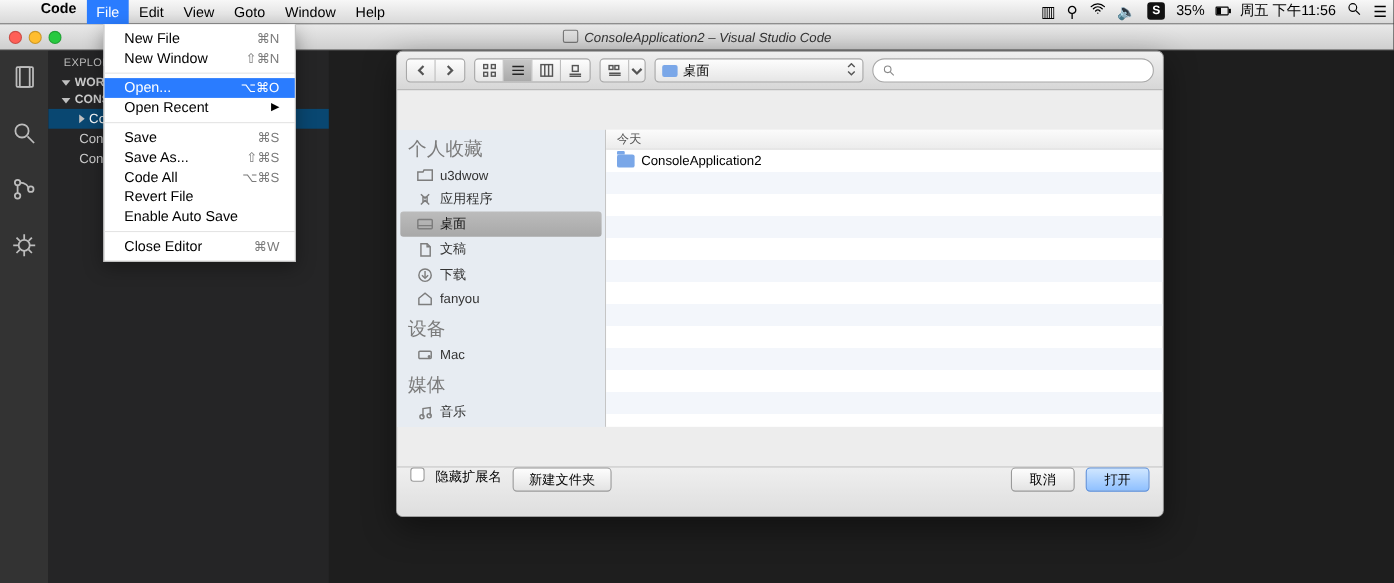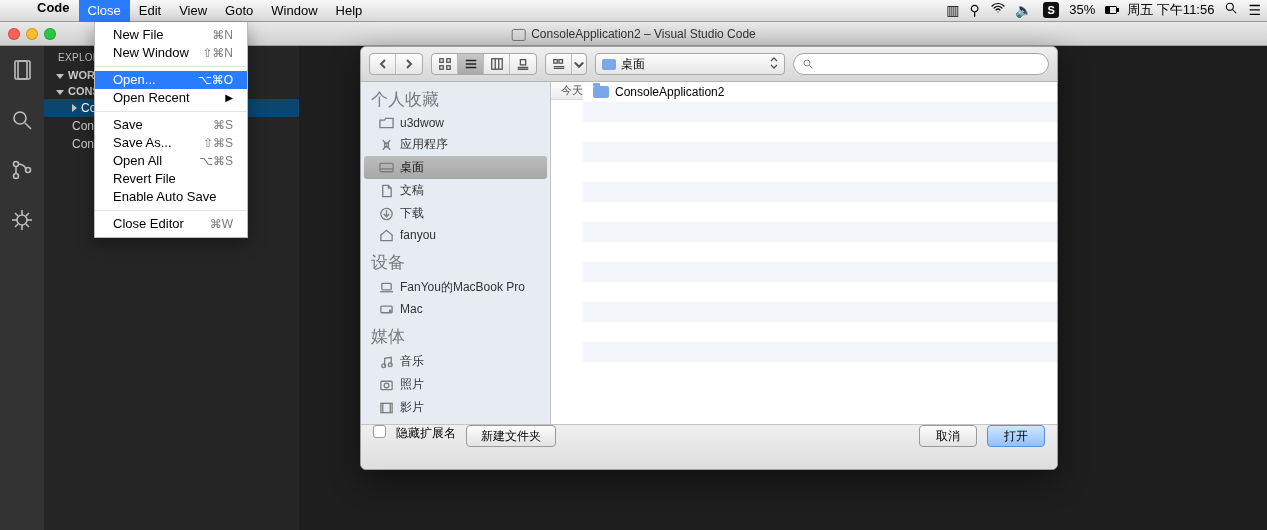--- a/index.html
+++ b/index.html
@@ -12,51 +12,51 @@
   .menubar .menu-item { padding: 0 9px; height: 22px; line-height: 22px; cursor: default; }
   .menubar .menu-item.open { background: #2a7cff; color: #fff; }
   .menubar .right { margin-left: auto; display: flex; align-items: center; padding-right: 6px; gap: 10px; font-size: 13px; }
   .menubar .right .ic { font-size: 14px; }
   .sogou-ic{display:inline-flex;width:16px;height:16px;background:#111;color:#fff;border-radius:3px;align-items:center;justify-content:center;font-size:11px;font-weight:bold;}
   .batt-box{display:inline-block;width:12px;height:8px;border:1px solid #000;border-radius:1px;position:relative;}
   .batt-box::after{content:"";position:absolute;right:-3px;top:1px;width:2px;height:4px;background:#000;}
   .batt-box .fill{position:absolute;left:0;top:0;bottom:0;width:35%;background:#000;}
 
   
-  .dropdown { position: absolute; top: 22px; left: 94px; width: 154px; background: #fff; border: 1px solid #bcbcbc; border-top: none; box-shadow: 0 6px 16px rgba(0,0,0,0.35); font-size: 13px; padding: 4px 0; }
+  .dropdown { position: absolute; top: 22px; left: 94px; width: 175px; background: #fff; border: 1px solid #bcbcbc; border-top: none; box-shadow: 0 6px 16px rgba(0,0,0,0.35); font-size: 13px; padding: 4px 0; }
   .dropdown .row { display: flex; justify-content: space-between; align-items: center; padding: 1px 14px 1px 18px; height: 18px; line-height: 18px; }
   .dropdown .row.hl { background: #2a7cff; color: #fff; }
   .dropdown .sep { height: 1px; background: #e4e4e4; margin: 4px 0; }
   .dropdown .k { color: #7a7a7a; font-size: 12px; }
   .dropdown .row.hl .k { color: #fff; }
   .dropdown .arrow { font-size: 10px; }
 
   
   .vscode-title { position: absolute; top: 22px; left: 0; right: 0; height: 24px; display: flex; align-items: center; background: linear-gradient(180deg,#e9e9e9,#cfcfcf); border-bottom: 1px solid #a0a0a0; font-size: 12px; }
   .traffic { display: flex; gap: 6px; padding-left: 8px; }
   .traffic span { width: 12px; height: 12px; border-radius: 50%; display: inline-block; border: 0.5px solid rgba(0,0,0,0.2); }
   .tr-r { background:#ff5f57;} .tr-y{background:#ffbd2e;} .tr-g{background:#28c940;}
-  .vscode-title .t { position:absolute; left:50%; transform:translateX(-50%); display:flex; align-items:flex-end; gap:6px; color:#333; }
+  .vscode-title .t { position:absolute; left:50%; transform:translateX(-50%); display:flex; align-items:flex-start; gap:6px; color:#333;font-style:italic; }
   .vscode-title .fic{display:inline-block;width:14px;height:12px;border:1px solid #777;border-radius:2px;}
 
   
   .vscode-body { position:absolute; top:46px; left:0; right:0; bottom:0; background:#1e1e1e; display:flex; }
   .activitybar { width:44px; background:#333333; display:flex; flex-direction:column; align-items:center; padding-top:12px; gap:22px; color:#9a9a9a; }
   .activitybar svg{width:24px;height:24px;fill:none;stroke:#bdbdbd;stroke-width:1.6;}
   .sidepanel { width:255px; background:#252526; color:#bdbdbd; font-size:11px; }
   .sidepanel .hdr{padding:6px 10px 4px 14px; letter-spacing:0.3px; font-size:10px; color:#bdbdbd;}
   .twisty{display:inline-block;width:0;height:0;border-top:4px solid transparent;border-bottom:4px solid transparent;border-left:5px solid #c0c0c0;margin-right:4px;}
   .twisty.down{border-left:4px solid transparent;border-right:4px solid transparent;border-top:5px solid #c0c0c0;border-bottom:none;}
   .sidepanel .sect{padding:2px 10px 2px 12px;font-weight:bold;font-size:11px;color:#cccccc;}
   .sidepanel .item{padding:2px 10px 2px 28px;font-size:12px;color:#cccccc;}
   .sidepanel .item.sel{background:#094771;color:#ffffff;}
   .editor{flex:1;background:#1e1e1e;}
 
   
-  .dialog { position:absolute; left:360px; top:46px; width:698px; height:424px; background:#ededed; border:1px solid #9f9f9f; border-radius:6px; box-shadow:0 10px 30px rgba(0,0,0,0.45); font-size:12px; display:flex; flex-direction:column; overflow:hidden;}
+  .dialog { position:absolute; left:360px; top:46px; width:698px; height:424px; background:#ededed; border:1px solid #9f9f9f; border-radius:6px; box-shadow:0 10px 30px rgba(0,0,0,0.45); font-size:12px; display:flex; flex-direction:column; overflow:hidden;gap:36px;}
   .dlg-tool{height:35px;background:linear-gradient(180deg,#efefef,#d7d7d7);border-bottom:1px solid #b5b5b5;display:flex;align-items:center;padding:0 8px;gap:8px;}
   .seg{display:inline-flex;border:1px solid #a8a8a8;border-radius:4px;overflow:hidden;height:22px;background:linear-gradient(180deg,#fdfdfd,#e6e6e6);}
   .seg span{display:inline-flex;align-items:center;justify-content:center;width:26px;border-right:1px solid #bdbdbd;}
   .seg span:last-child{border-right:none;}
   .seg span.on{background:linear-gradient(180deg,#c8c8c8,#a9a9a9);}
   .dlg-tool .navbtn svg{width:10px;height:10px;stroke:#555;fill:none;stroke-width:2;}
   .pathsel{flex:0 0 190px;height:22px;border:1px solid #a8a8a8;border-radius:4px;background:linear-gradient(180deg,#fdfdfd,#e6e6e6);display:flex;align-items:center;padding:0 6px;gap:5px;}
   .pathsel .fold-ic{width:14px;height:11px;background:#7aa7e8;border-radius:2px;display:inline-block;}
   .pathsel .dd{margin-left:auto;}
   .searchwrap{flex:1;height:22px;border:1px solid #a8a8a8;border-radius:11px;background:#fff;display:flex;align-items:center;padding:0 8px;color:#888;}
@@ -64,21 +64,21 @@
   .searchwrap input{border:none;outline:none;flex:1;font-size:12px;background:transparent;}
 
   .dlg-body{flex:1;display:flex;min-height:0;}
   .dlg-side{width:190px;background:#e7ecf2;border-right:1px solid #c5c5c5;overflow:auto;}
   .dlg-side .grp{padding:6px 10px 2px 10px;color:#7b7b7b;font-size:17px;}
   .dlg-side .sitem{display:flex;align-items:center;gap:6px;padding:3px 10px 3px 14px;color:#333;border-radius:3px;margin:0 3px;}
   .dlg-side .sitem.sel{background:linear-gradient(180deg,#bcbcbc,#a8a8a8);color:#111;}
   .side-ic{width:16px;height:14px;display:inline-flex;align-items:center;justify-content:center;color:#7d7d7d;}
   .side-ic svg{width:15px;height:14px;stroke:#7d7d7d;fill:none;stroke-width:1.4;}
 
-  .dlg-main{flex:1;display:flex;flex-direction:row;background:#fff;}
+  .dlg-main{flex:1;display:flex;flex-direction:column;background:#fff;}
   .dlg-colhdr{height:18px;border-bottom:1px solid #d8d8d8;background:linear-gradient(180deg,#fbfbfb,#ececec);display:flex;align-items:center;padding-left:10px;font-size:11px;color:#555;}
   .dlg-list{flex:1;overflow:auto;}
   .dlg-list .frow{height:20px;display:flex;align-items:center;padding-left:10px;gap:6px;}
   .dlg-list .frow:nth-child(even){background:#f3f6fb;}
   .fold-blue{width:16px;height:12px;background:#7aa7e8;border-radius:2px;display:inline-block;position:relative;}
   .fold-blue::before{content:"";position:absolute;top:-3px;left:0;width:7px;height:3px;background:#7aa7e8;border-radius:1px 1px 0 0;}
 
   .dlg-foot{height:45px;border-top:1px solid #c5c5c5;background:linear-gradient(180deg,#efefef,#dedede);display:flex;align-items:flex-start;padding:0 12px;gap:10px;}
   .chk{width:13px;height:13px;border:1px solid #9a9a9a;border-radius:3px;background:#fff;display:inline-block;}
   .macbtn{height:22px;min-width:58px;padding:0 14px;border:1px solid #9a9a9a;border-radius:4px;background:linear-gradient(180deg,#fdfdfd,#e3e3e3);font-size:12px;cursor:default;}
@@ -87,21 +87,21 @@
 
   .tiny-ic svg{width:14px;height:14px;stroke:#555;fill:none;stroke-width:1.5;}
   .tiny-ic.on svg{stroke:#222;}
 </style>
 </head>
 <body>
 
 <div class="menubar">
   <div class="apple"></div>
   <div class="appname">Code</div>
-  <div class="menu-item open">Close</div>
+  <div class="menu-item open">File</div>
   <div class="menu-item">Edit</div>
   <div class="menu-item">View</div>
   <div class="menu-item">Goto</div>
   <div class="menu-item">Window</div>
   <div class="menu-item">Help</div>
   <div class="right">
     <span class="ic">▥</span>
     <span class="ic">⚲</span>
     <span class="ic">
       <svg viewBox="0 0 24 24" width="16" height="16">
@@ -197,21 +197,21 @@
   <div class="sep"></div>
   <div class="row">
       <span>Save</span>
       <span class="k">⌘S</span>
     </div>
   <div class="row">
       <span>Save As...</span>
       <span class="k">⇧⌘S</span>
     </div>
   <div class="row">
-      <span>Open All</span>
+      <span>Code All</span>
       <span class="k">⌥⌘S</span>
     </div>
   <div class="row">
       <span>Revert File</span>
       <span class="k"></span>
     </div>
   <div class="row">
       <span>Enable Auto Save</span>
       <span class="k"></span>
     </div>
@@ -355,29 +355,20 @@
               <path d="M2 7l6-5 6 5v6H2z"></path>
             </svg>
           </span>
           <span>fanyou</span>
         </div>
 
       <div class="grp">设备</div>
       <div class="sitem">
           <span class="side-ic">
             <svg viewBox="0 0 16 14">
-              <rect x="3" y="2" width="10" height="7" rx="1"></rect>
-              <line x1="1" y1="11" x2="15" y2="11"></line>
-            </svg>
-          </span>
-          <span>FanYou的MacBook Pro</span>
-        </div>
-      <div class="sitem">
-          <span class="side-ic">
-            <svg viewBox="0 0 16 14">
               <rect x="2" y="4" width="12" height="7" rx="1"></rect>
               <circle cx="12" cy="9" r="0.8" fill="#7d7d7d"></circle>
             </svg>
           </span>
           <span>Mac</span>
         </div>
 
       <div class="grp">媒体</div>
       <div class="sitem">
           <span class="side-ic">

